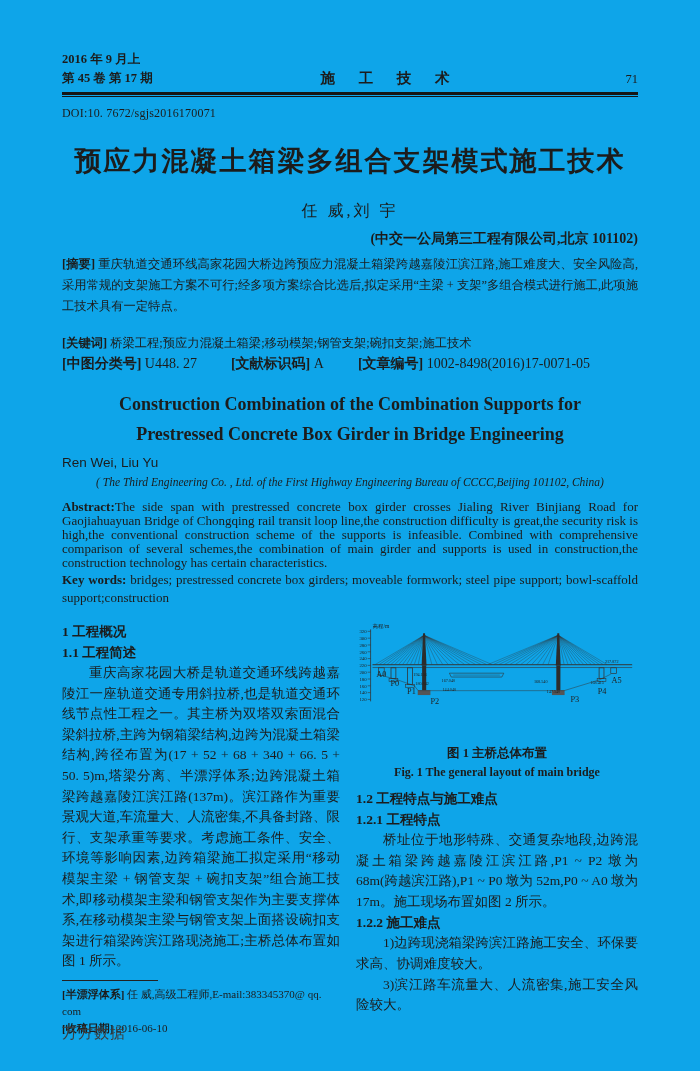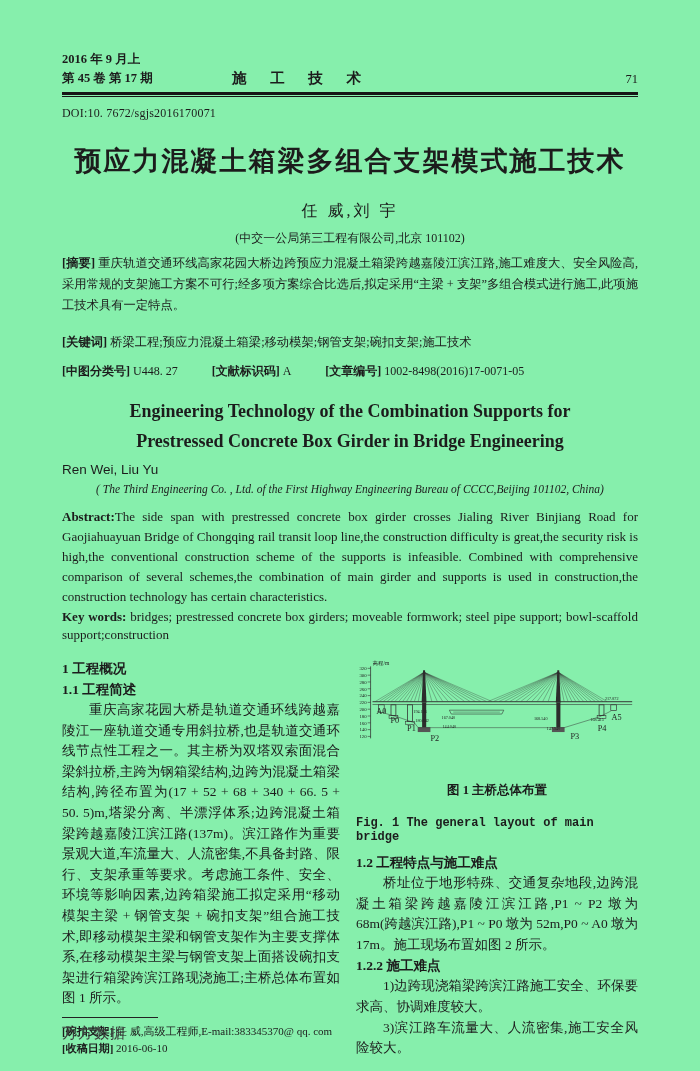--- a/index.html
+++ b/index.html
@@ -1,78 +1,78 @@
 <!DOCTYPE html>
 <html><head>
 <meta charset="utf-8">
 <style>
   * { margin:0; padding:0; box-sizing:border-box; }
   html,body { background:#e8e8e8; }
   .page {
     position:relative;
     width:700px; height:1071px;
     margin:0 auto;
-    background:#86efac;
+    background:#0ea5e9;
     color:#1c1c1c;
     font-family:"Liberation Serif","DejaVu Serif",serif;
     overflow:hidden;
   }
   .inner { padding:50px 62px 0 62px; }
 
   
   .hdr { display:flex; align-items:flex-end; }
   .hdr-left { width:170px; font-size:12.5px; line-height:19px; font-weight:bold; }
-  .hdr-center { flex:1; text-align:left; }
+  .hdr-center { flex:1; text-align:center; }
   .hdr-cn { font-size:14.5px; font-weight:bold; letter-spacing:10px; }
   .hdr-en { font-size:12.5px; font-weight:bold; margin-top:3px; letter-spacing:.5px; }
   .hdr-right { width:90px; text-align:right; font-size:12.5px; padding-bottom:1px; }
   .rule { margin-top:4px; border-top:3px solid #161616; border-bottom:1px solid #161616; height:5px; }
   .doi { margin-top:9px; font-size:12px; letter-spacing:.2px; }
 
   
   .title-cn { margin-top:22px; text-align:center; font-size:27px; font-weight:bold; letter-spacing:2px; }
   .authors-cn { margin-top:22px; text-align:center; font-size:16px; letter-spacing:3px; }
-  .affil-cn { margin-top:8px; text-align:center; font-size:12px; }
+  .affil-cn { margin-top:8px; text-align:right; font-size:14px;font-weight:bold; }
 
   
   .abs-cn { margin-top:6px; font-size:12.3px; line-height:21px; text-align:justify; }
   .abs-cn .lbl { font-weight:bold; }
-  .meta-row { margin-top:10px; font-size:12px; display:flex; }
+  .meta-row { margin-top:1px; font-size:14px; display:flex; }
   .meta-row .seg { margin-right:34px; white-space:nowrap; }
   .meta-row .lbl { font-weight:bold; }
 
   
   .title-en { margin-top:16px; text-align:center; font-size:18px; font-weight:bold; line-height:30px; }
   .authors-en { margin-top:6px; text-align:left; font-size:13.5px;
                 font-family:"Liberation Sans","DejaVu Sans",sans-serif; }
   .affil-en { margin-top:6px; text-align:center; font-size:11.5px; font-style:italic; }
 
   
-  .abs-en { margin-top:12px; font-size:13px; line-height:20px; text-align:justify; }
+  .abs-en { margin-top:12px; font-size:13px; line-height:14px; text-align:justify; }
   .abs-en .lbl { font-weight:bold; }
   .kw-en { margin-top:1px; font-size:13px; line-height:18px; text-align:justify; }
   .kw-en .lbl { font-weight:bold; }
 
   
   .cols { display:flex; margin-top:14px; }
   .col-l { width:296px; margin-right:16px; }
   .col-r { flex:1; }
   .h-sec { font-size:13.5px; font-weight:bold; line-height:21px; }
   .body-p { font-size:13.5px; line-height:20.6px; text-align:justify; text-indent:2em; }
 
   
   .footnote { margin-top:8px; }
   .fn-rule { width:96px; border-top:1.5px solid #222; margin-bottom:5px; }
   .fn-line { font-size:11px; line-height:17px; }
   .fn-line .lbl { font-weight:bold; }
 
   
   .fig-wrap { width:100%; }
   .fig-cap-cn { text-align:center; font-size:12.5px; font-weight:bold; margin-top:4px; }
-  .fig-cap-en { text-align:left; font-size:12px; font-weight:bold; margin-top:17px; margin-bottom:8px;font-family:Liberation Mono, monospace; }
+  .fig-cap-en { text-align:center; font-size:12px; font-weight:bold; margin-top:3px; margin-bottom:8px; }
   svg text { font-family:"Liberation Serif","DejaVu Serif",serif; fill:#222; }
   svg line, svg polyline, svg path { stroke:#333; }
 
   .watermark { position:absolute; left:62px; bottom:28px; font-size:15px; color:#3c3c3c;
                font-family:"Liberation Sans","DejaVu Sans",sans-serif; letter-spacing:1px; }
 </style>
 </head>
 <body>
 
 <div class="page">
@@ -97,38 +97,38 @@
 
     <div class="abs-cn"><span class="lbl">[摘要]</span><span> 重庆轨道交通环线高家花园大桥边跨预应力混凝土箱梁跨越嘉陵江滨江路,施工难度大、安全风险高,采用常规的支架施工方案不可行;经多项方案综合比选后,拟定采用“主梁 + 支架”多组合模式进行施工,此项施工技术具有一定特点。</span></div>
     <div class="abs-cn" style="margin-top:16px"><span class="lbl">[关键词]</span><span> 桥梁工程;预应力混凝土箱梁;移动模架;钢管支架;碗扣支架;施工技术</span></div>
     <div class="meta-row">
       <span class="seg"><span class="lbl">[中图分类号]</span><span> U448. 27</span></span>
       <span class="seg"><span class="lbl">[文献标识码]</span><span> A</span></span>
       <span class="seg"><span class="lbl">[文章编号]</span><span> 1002-8498(2016)17-0071-05</span></span>
     </div>
 
     <div class="title-en">
-      <div>Engineering Technology of the Combination Supports for</div>
+      <div>Construction Combination of the Combination Supports for</div>
       <div>Prestressed Concrete Box Girder in Bridge Engineering</div>
     </div>
     <div class="authors-en">Ren Wei, Liu Yu</div>
     <div class="affil-en">( The Third Engineering Co. , Ltd.  of the First Highway Engineering Bureau of CCCC,Beijing   101102, China)</div>
 
     <div class="abs-en"><span class="lbl">Abstract:</span><span>The side span with prestressed concrete box girder crosses Jialing River Binjiang Road for Gaojiahuayuan Bridge of Chongqing rail transit loop line,the construction difficulty is great,the security risk is high,the conventional construction scheme of the supports is infeasible.  Combined with comprehensive comparison of several schemes,the combination of main girder and supports is used in construction,the construction technology has certain characteristics.</span></div>
     <div class="kw-en"><span class="lbl">Key words:</span> <span>bridges;  prestressed concrete box girders; moveable formwork; steel pipe support; bowl-scaffold support;construction</span></div>
 
     <div class="cols">
 
       <div class="col-l">
         <div class="h-sec">1  工程概况</div>
         <div class="h-sec">1.1  工程简述</div>
         <div class="body-p">重庆高家花园大桥是轨道交通环线跨越嘉陵江一座轨道交通专用斜拉桥,也是轨道交通环线节点性工程之一。其主桥为双塔双索面混合梁斜拉桥,主跨为钢箱梁结构,边跨为混凝土箱梁结构,跨径布置为(17 + 52 + 68 + 340 + 66. 5 + 50. 5)m,塔梁分离、半漂浮体系;边跨混凝土箱梁跨越嘉陵江滨江路(137m)。滨江路作为重要景观大道,车流量大、人流密集,不具备封路、限行、支架承重等要求。考虑施工条件、安全、环境等影响因素,边跨箱梁施工拟定采用“移动模架主梁 + 钢管支架 + 碗扣支架”组合施工技术,即移动模架主梁和钢管支架作为主要支撑体系,在移动模架主梁与钢管支架上面搭设碗扣支架进行箱梁跨滨江路现浇施工;主桥总体布置如图 1 所示。</div>
         <div class="footnote">
           <div class="fn-rule"></div>
-          <div class="fn-line"><span class="lbl">[碗扣支架]</span><span> 任  威,高级工程师,E-mail:383345370@ qq. com</span></div>
+          <div class="fn-line"><span class="lbl">[半漂浮体系]</span><span> 任  威,高级工程师,E-mail:383345370@ qq. com</span></div>
           <div class="fn-line"><span class="lbl">[收稿日期]</span><span> 2016-06-10</span></div>
         </div>
       </div>
 
       <div class="col-r">
         <div class="fig-wrap">
           <svg id="fig1" width="282" height="116" viewBox="0 0 290 118">
 
             <line x1="15" y1="8" x2="15" y2="82" stroke-width="0.8"></line>
             <g id="fig-ticks">
@@ -249,20 +249,21 @@
                 <text x="196" y="73" font-size="4.3">147.540</text>
                 <text x="241" y="64" font-size="4.3">168.415</text>
                 <text x="256" y="42.5" font-size="4.3">217.872</text>
               </g>
           </svg>
         </div>
         <div class="fig-cap-cn">图 1  主桥总体布置</div>
         <div class="fig-cap-en">Fig. 1   The general layout of main bridge</div>
 
         <div class="h-sec">1.2  工程特点与施工难点</div>
+        <div class="h-sec">1.2.1  工程特点</div>
         <div class="body-p">桥址位于地形特殊、交通复杂地段,边跨混凝土箱梁跨越嘉陵江滨江路,P1 ~ P2 墩为 68m(跨越滨江路),P1 ~ P0 墩为 52m,P0 ~ A0 墩为 17m。施工现场布置如图 2 所示。</div>
         <div class="h-sec">1.2.2  施工难点</div>
         <div class="body-p">1)边跨现浇箱梁跨滨江路施工安全、环保要求高、协调难度较大。</div>
         <div class="body-p">3)滨江路车流量大、人流密集,施工安全风险较大。</div>
       </div>
     </div>
   </div>
 
   <div class="watermark">万方数据</div>
 </div>

